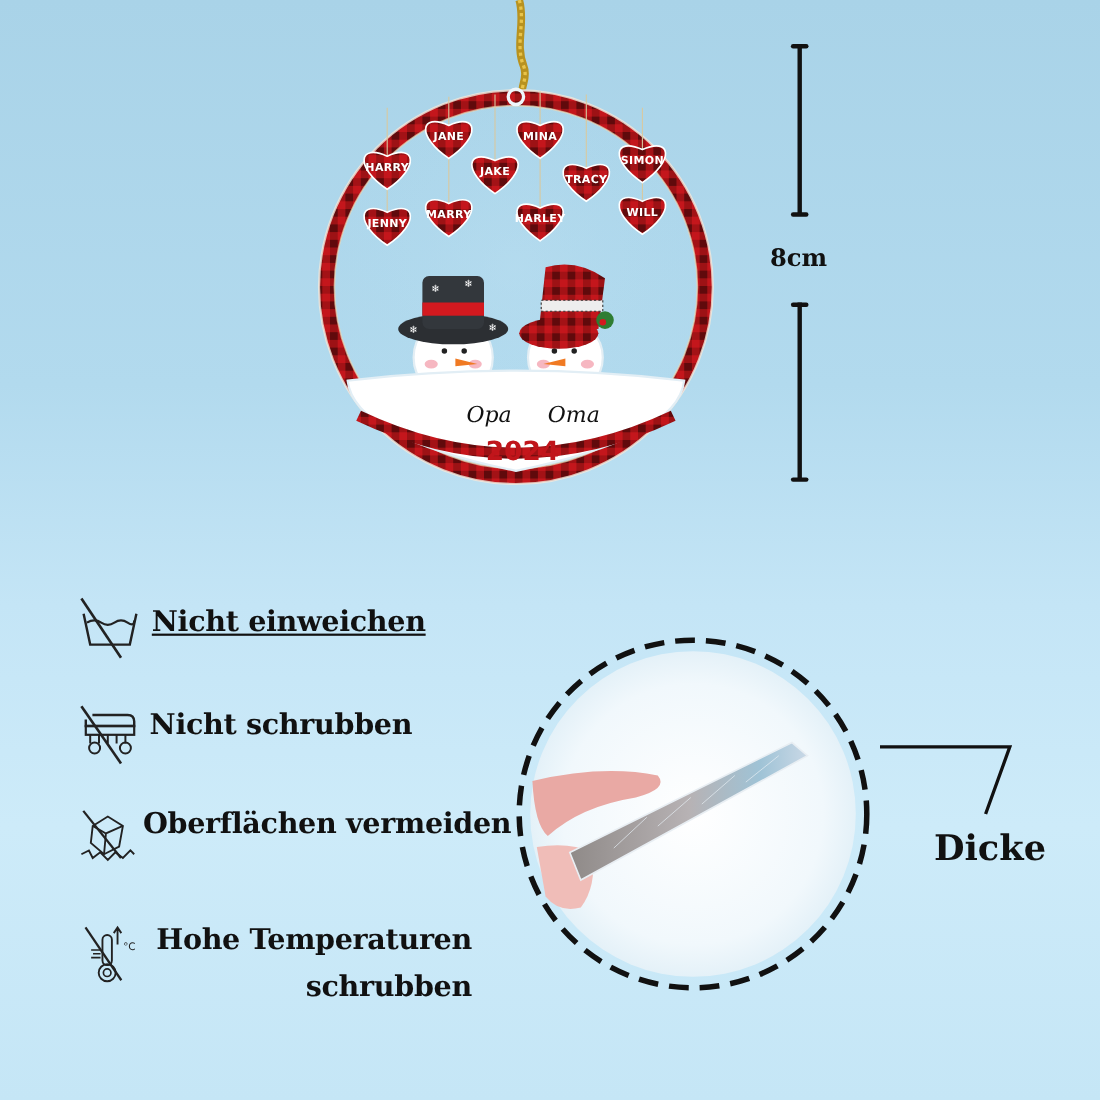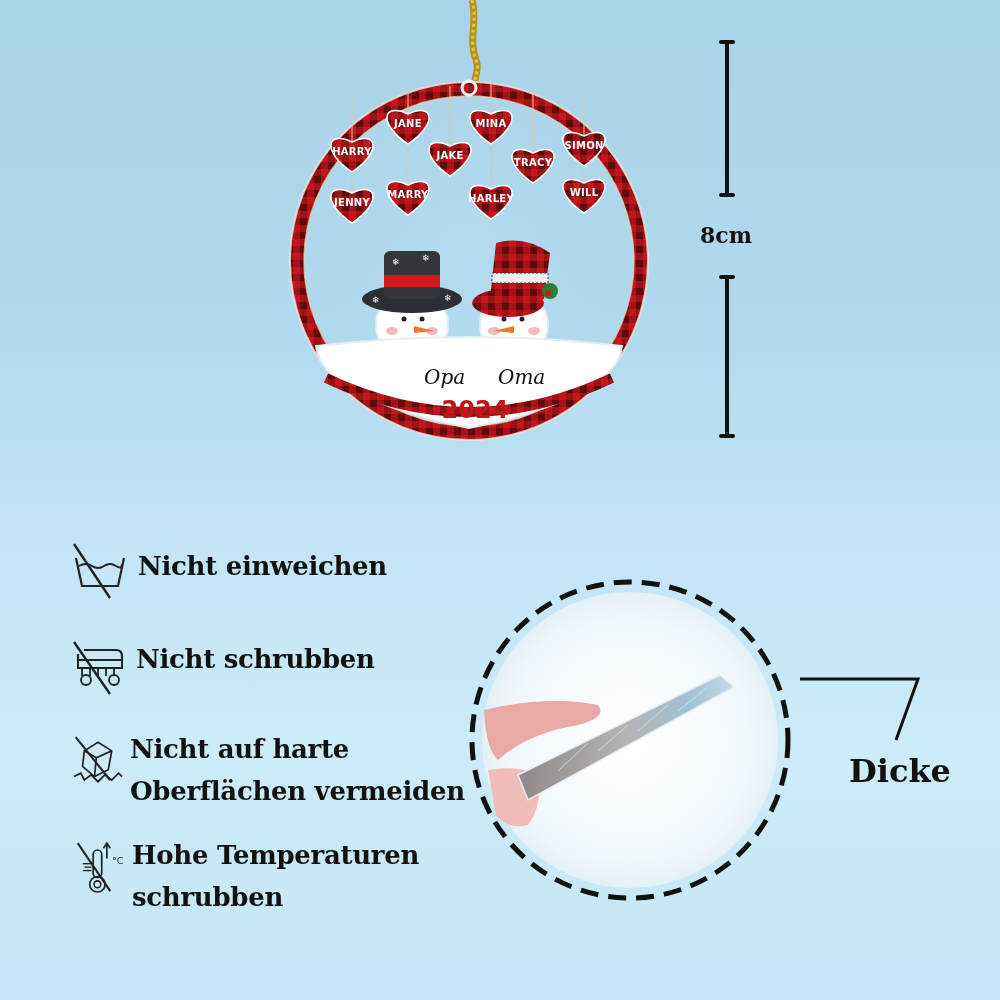--- a/index.html
+++ b/index.html
@@ -178,21 +178,21 @@
   <div class="dim-line" style="left:725px;top:275px;height:162px;"></div>
   <div class="dim-cap" style="left:719px;top:434px;"></div>
 </div>
 
 <div class="care" style="left:70px;top:540px;">
   <svg class="icon" viewBox="0 0 60 60">
     <path d="M6 18 L12 46 L48 46 L54 18" fill="none" stroke="#222" stroke-width="2.2"></path>
     <path d="M9 26 Q16 22 22 26 T34 26 T46 26 T52 24" fill="none" stroke="#222" stroke-width="2"></path>
     <line x1="4" y1="4" x2="40" y2="58" stroke="#222" stroke-width="2.4"></line>
   </svg>
-  <div class="txt" style="margin-left:8px;margin-top:5px;">
+  <div class="txt" style="margin-left:8px;margin-top:5px;text-decoration:underline;">
     <div>Nicht einweichen</div>
   </div>
 </div>
 
 <div class="care" style="left:70px;top:636px;">
   <svg class="icon" viewBox="0 0 60 60">
     <path d="M14 14 L46 14 Q52 14 52 20 L52 24 L8 24 L8 18" fill="none" stroke="#222" stroke-width="2.2"></path>
     <rect x="8" y="24" width="44" height="8" fill="none" stroke="#222" stroke-width="2"></rect>
     <g stroke="#222" stroke-width="1.8">
         <line x1="12" y1="32" x2="12" y2="40"></line>
@@ -211,40 +211,39 @@
 </div>
 
 <div class="care" style="left:68px;top:732px;">
   <svg class="icon" viewBox="0 0 60 70">
     <path d="M14 22 L30 12 L46 22 L42 44 L26 52 L12 40 Z" fill="none" stroke="#222" stroke-width="2"></path>
     <path d="M14 22 L28 30 L46 22 M28 30 L26 52" fill="none" stroke="#222" stroke-width="2"></path>
     <path d="M2 52 L10 48 L14 56 L22 50 L30 58 L38 50 L46 56 L54 48 L58 52" fill="none" stroke="#222" stroke-width="2"></path>
     <line x1="4" y1="6" x2="44" y2="56" stroke="#222" stroke-width="2.4"></line>
   </svg>
   <div class="txt" style="margin-left:2px;margin-top:-4px;">
-    <div>Nicht auf harte</div>
     <div>Oberflächen vermeiden</div>
   </div>
 </div>
 
 <div class="care" style="left:70px;top:838px;">
   <svg class="icon" viewBox="0 0 60 70">
     <rect x="22" y="14" width="10" height="32" rx="5" fill="none" stroke="#222" stroke-width="2"></rect>
     <circle cx="27" cy="54" r="9" fill="none" stroke="#222" stroke-width="2"></circle>
     <circle cx="27" cy="54" r="4" fill="none" stroke="#222" stroke-width="1.8"></circle>
     <path d="M38 24 L38 8 M34 12 L38 6 L42 12" fill="none" stroke="#222" stroke-width="2"></path>
     <text x="44" y="30" font-size="11" font-family="DejaVu Sans, sans-serif" fill="#222">°C</text>
     <g stroke="#222" stroke-width="1.6">
         <line x1="10" y1="30" x2="20" y2="30"></line>
         <line x1="12" y1="34" x2="20" y2="34"></line>
         <line x1="10" y1="38" x2="20" y2="38"></line>
       </g>
     <line x1="4" y1="6" x2="42" y2="62" stroke="#222" stroke-width="2.4"></line>
   </svg>
-  <div class="txt" style="margin-left:2px;margin-top:-4px;">
+  <div class="txt" style="margin-left:12px;margin-top:-4px;text-align:right;">
     <div>Hohe Temperaturen</div>
     <div>schrubben</div>
   </div>
 </div>
 
 <div id="detail-circle" class="abs">
   <svg width="340" height="330" viewBox="0 0 340 330">
     <defs>
       <radialGradient id="bright" cx="50%" cy="50%" r="50%">
         <stop offset="0%" stop-color="#ffffff"></stop>

